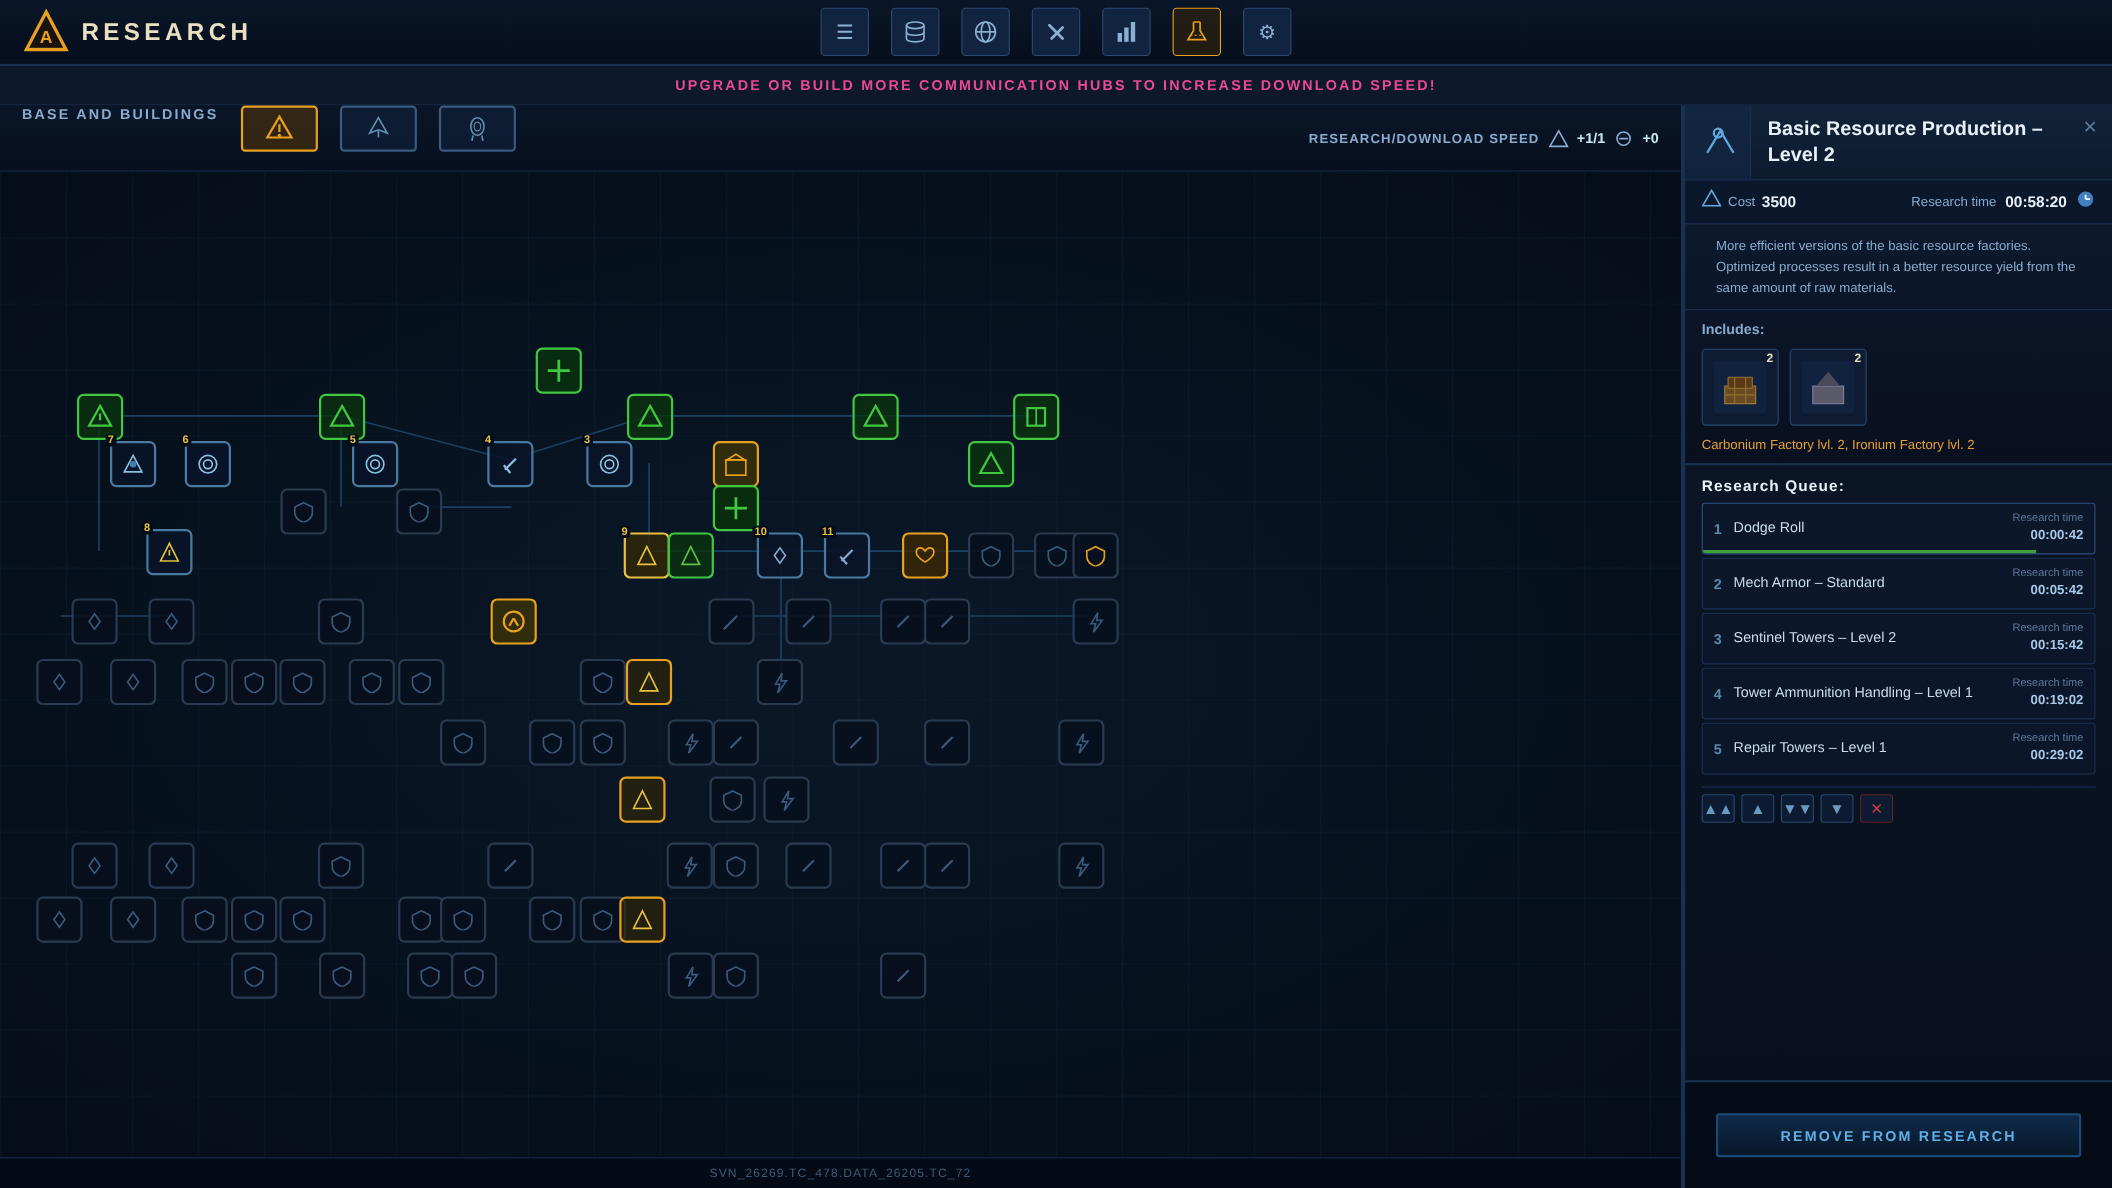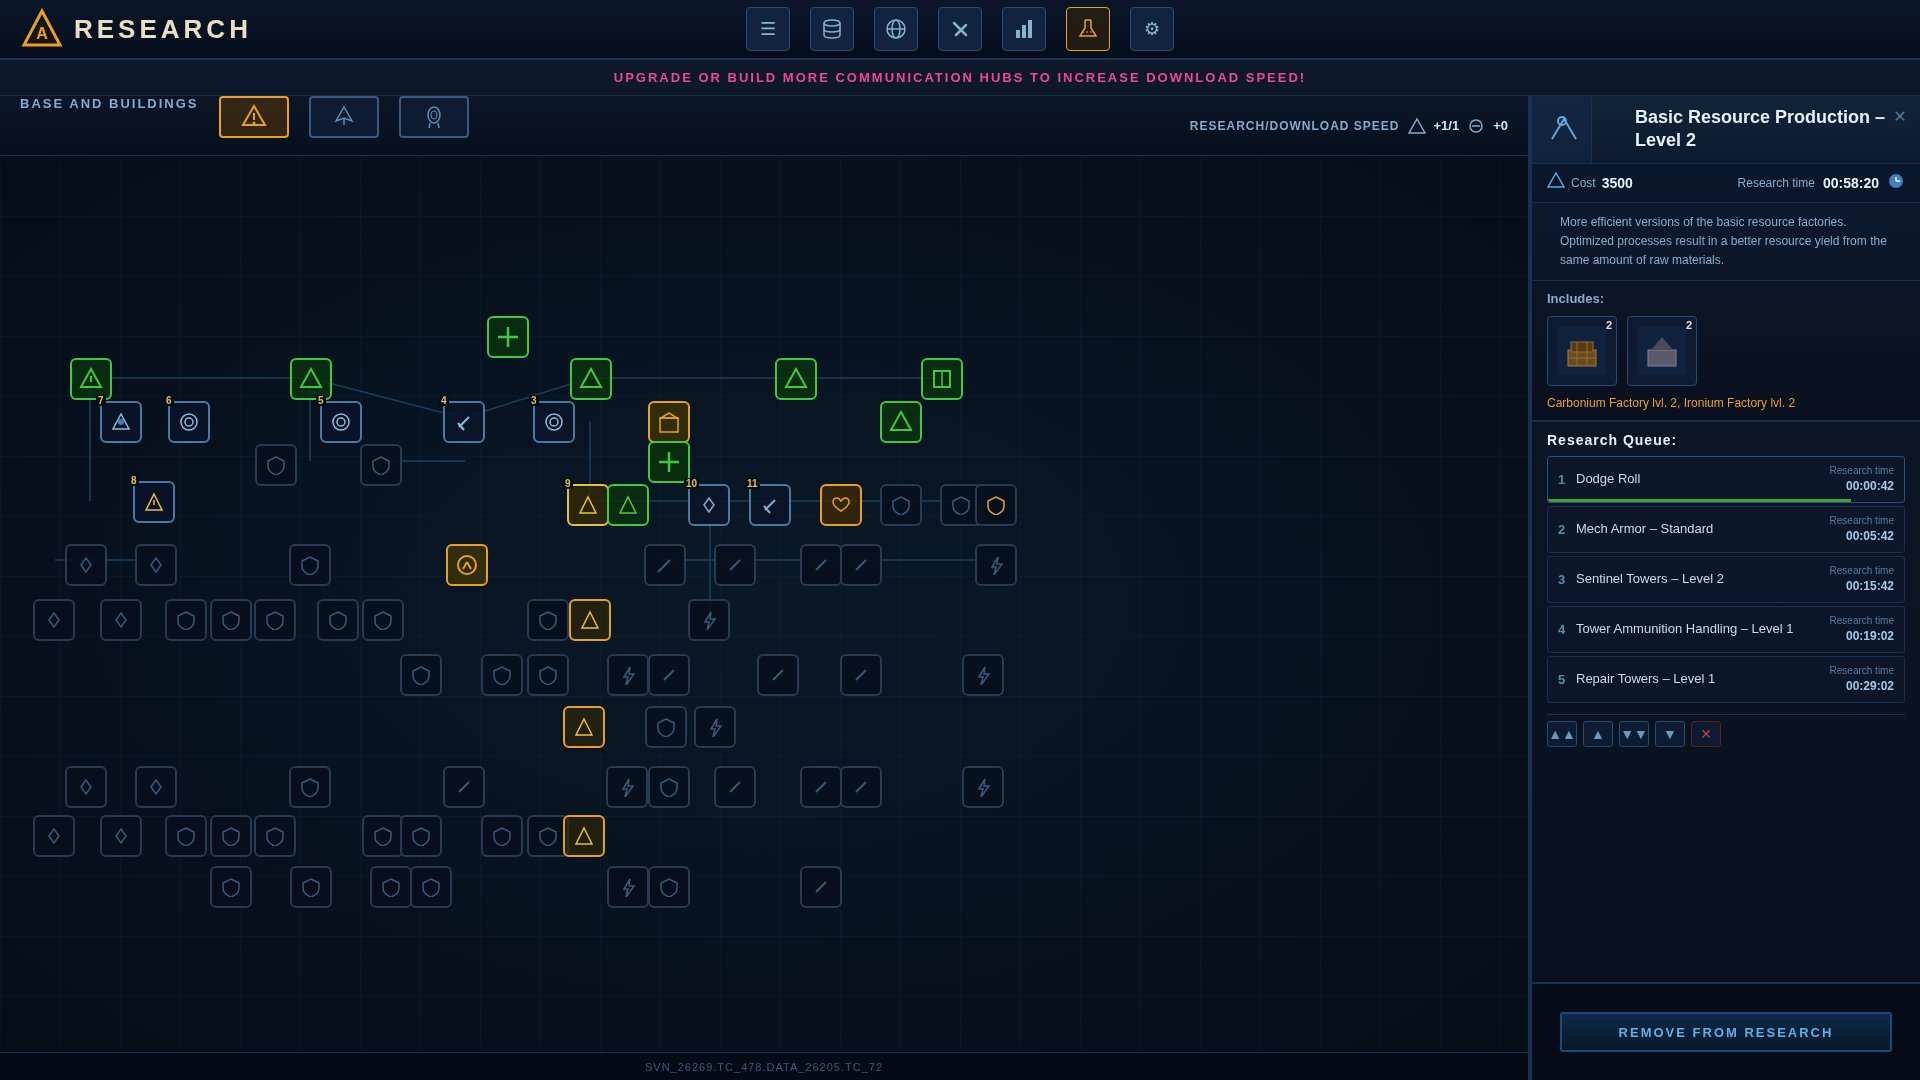--- a/index.html
+++ b/index.html
@@ -27,21 +27,21 @@
     #logo-area {
       display: flex;
       align-items: center;
       gap: 10px;
     }
     #logo-icon {
       width: 44px;
       height: 44px;
     }
     #title-text {
-      font-size: 26px;
+      font-size: 22px;
       font-weight: bold;
       color: #e8e0c0;
       letter-spacing: 4px;
       text-transform: uppercase;
     }
     #top-nav {
       position: absolute;
       left: 50%;
       transform: translateX(-50%);
       display: flex;
@@ -232,21 +232,20 @@
       background: linear-gradient(180deg, #0e1e34 0%, #090f1e 100%);
       border-bottom: 2px solid #1a3050;
       padding: 0;
     }
     #item-header {
       display: flex;
       align-items: stretch;
       background: linear-gradient(180deg, #12243a 0%, #0c1a2e 100%);
       border-bottom: 1px solid #1a3050;
       position: relative;
-      gap: 28px;
     }
     #item-icon {
       width: 60px;
       min-height: 60px;
       background: rgba(20,40,70,0.6);
       display: flex;
       align-items: center;
       justify-content: center;
       font-size: 26px;
       border-right: 1px solid #1a3050;

